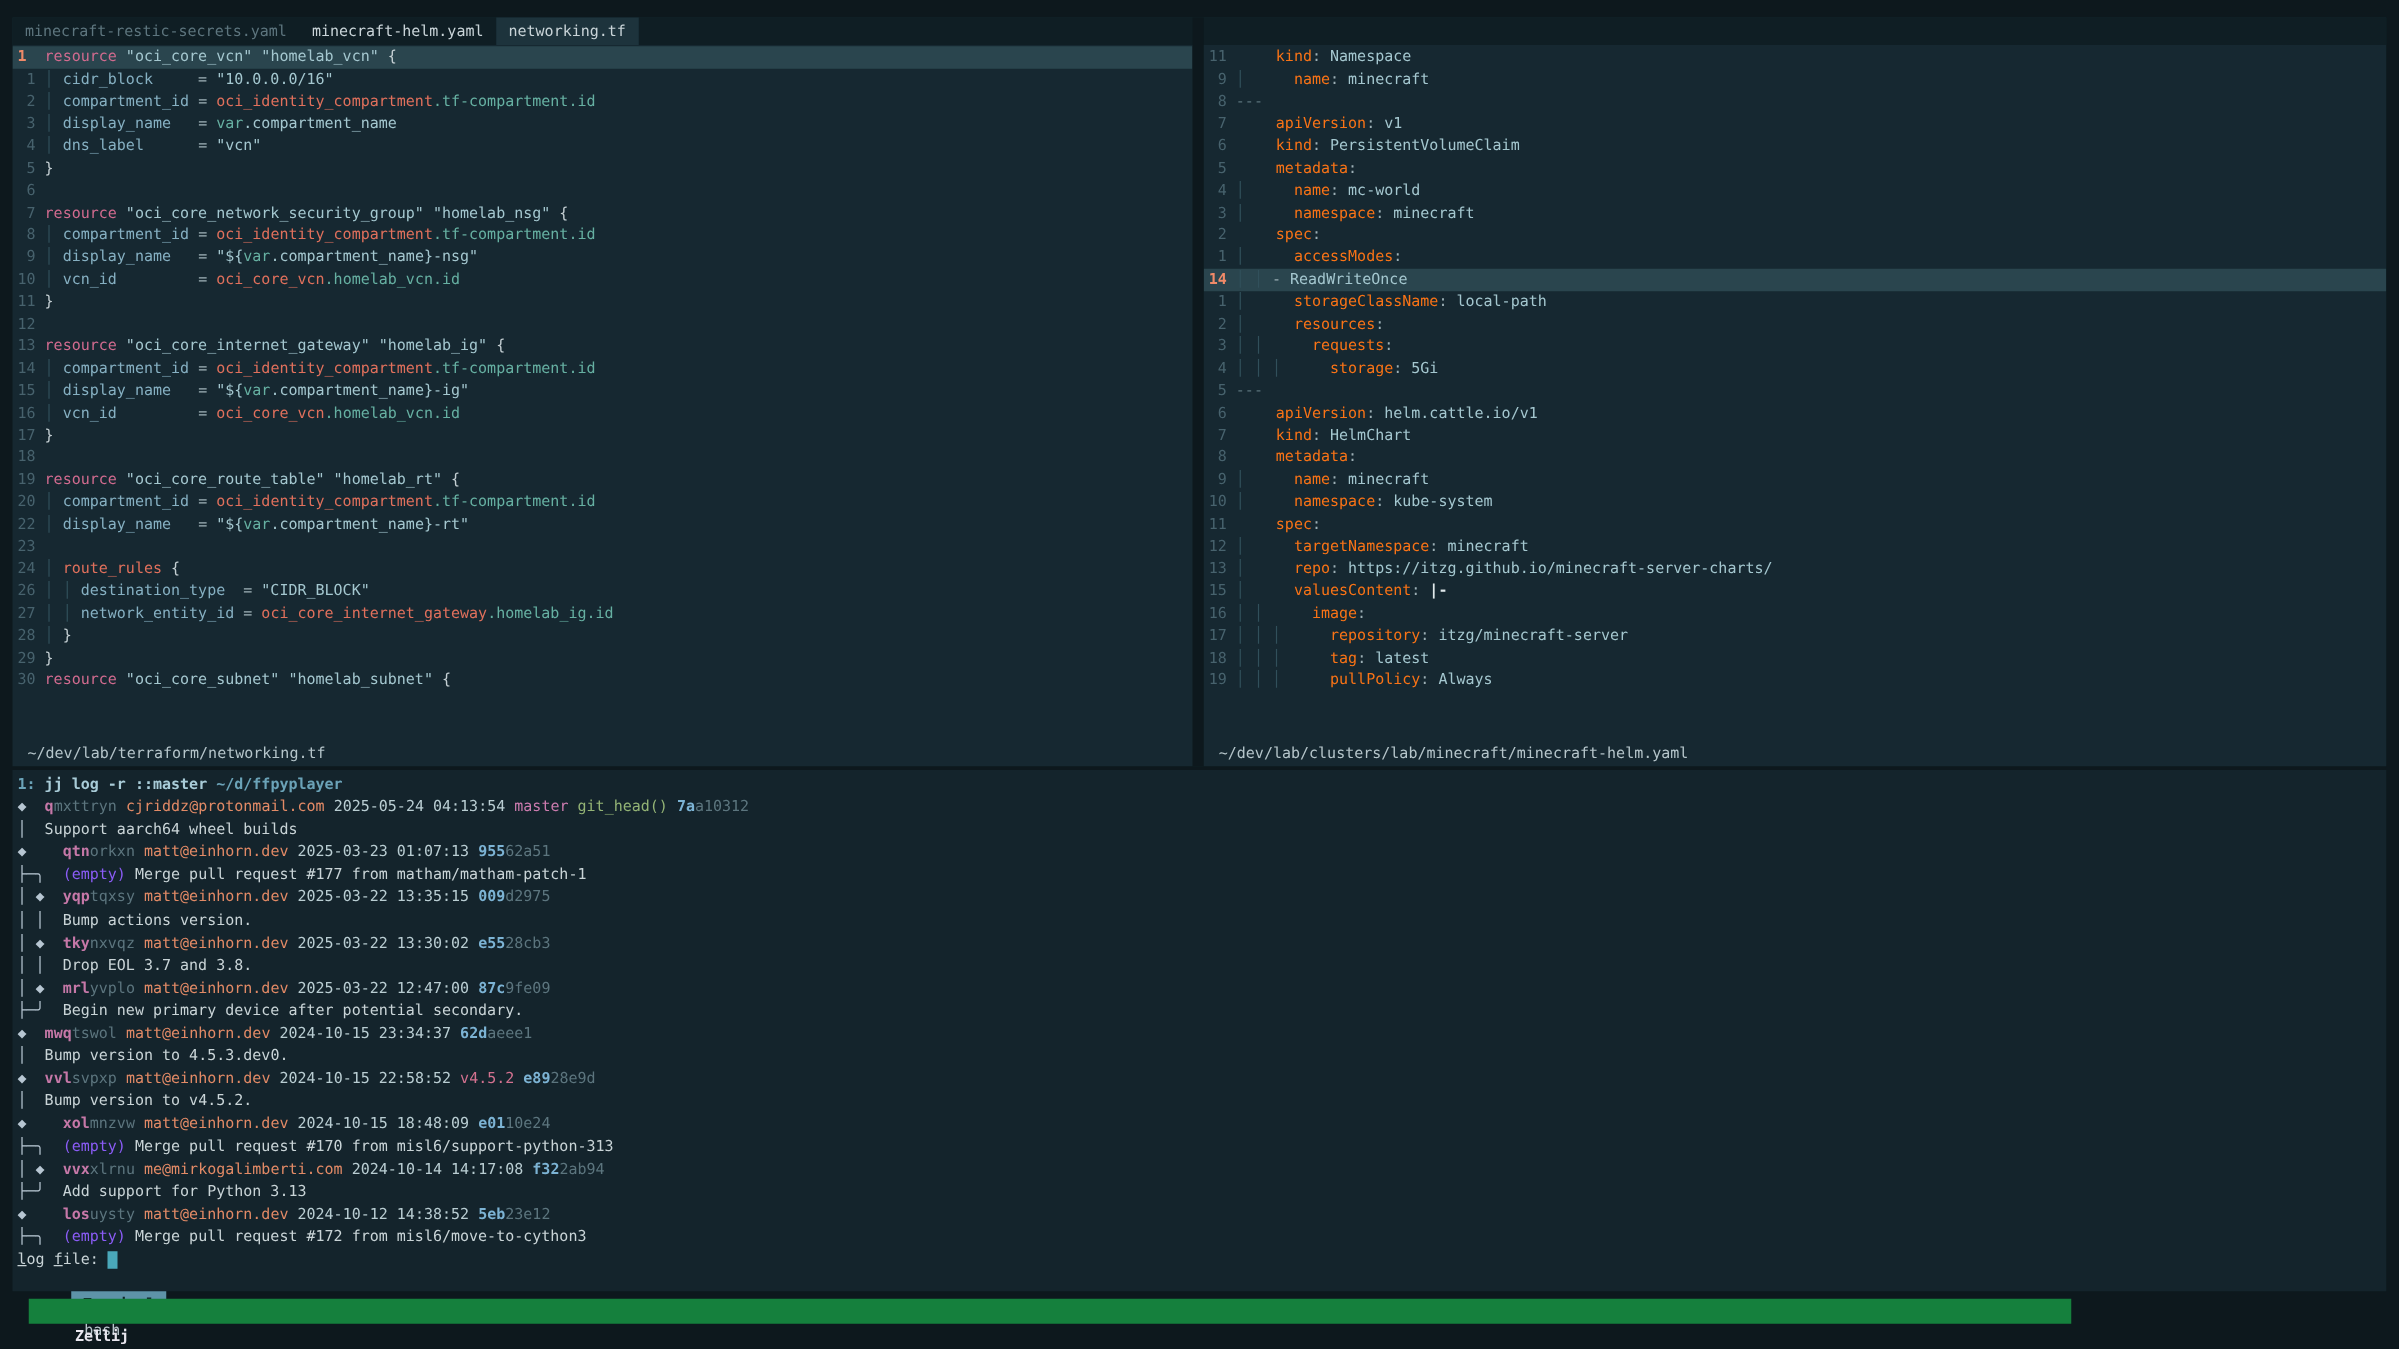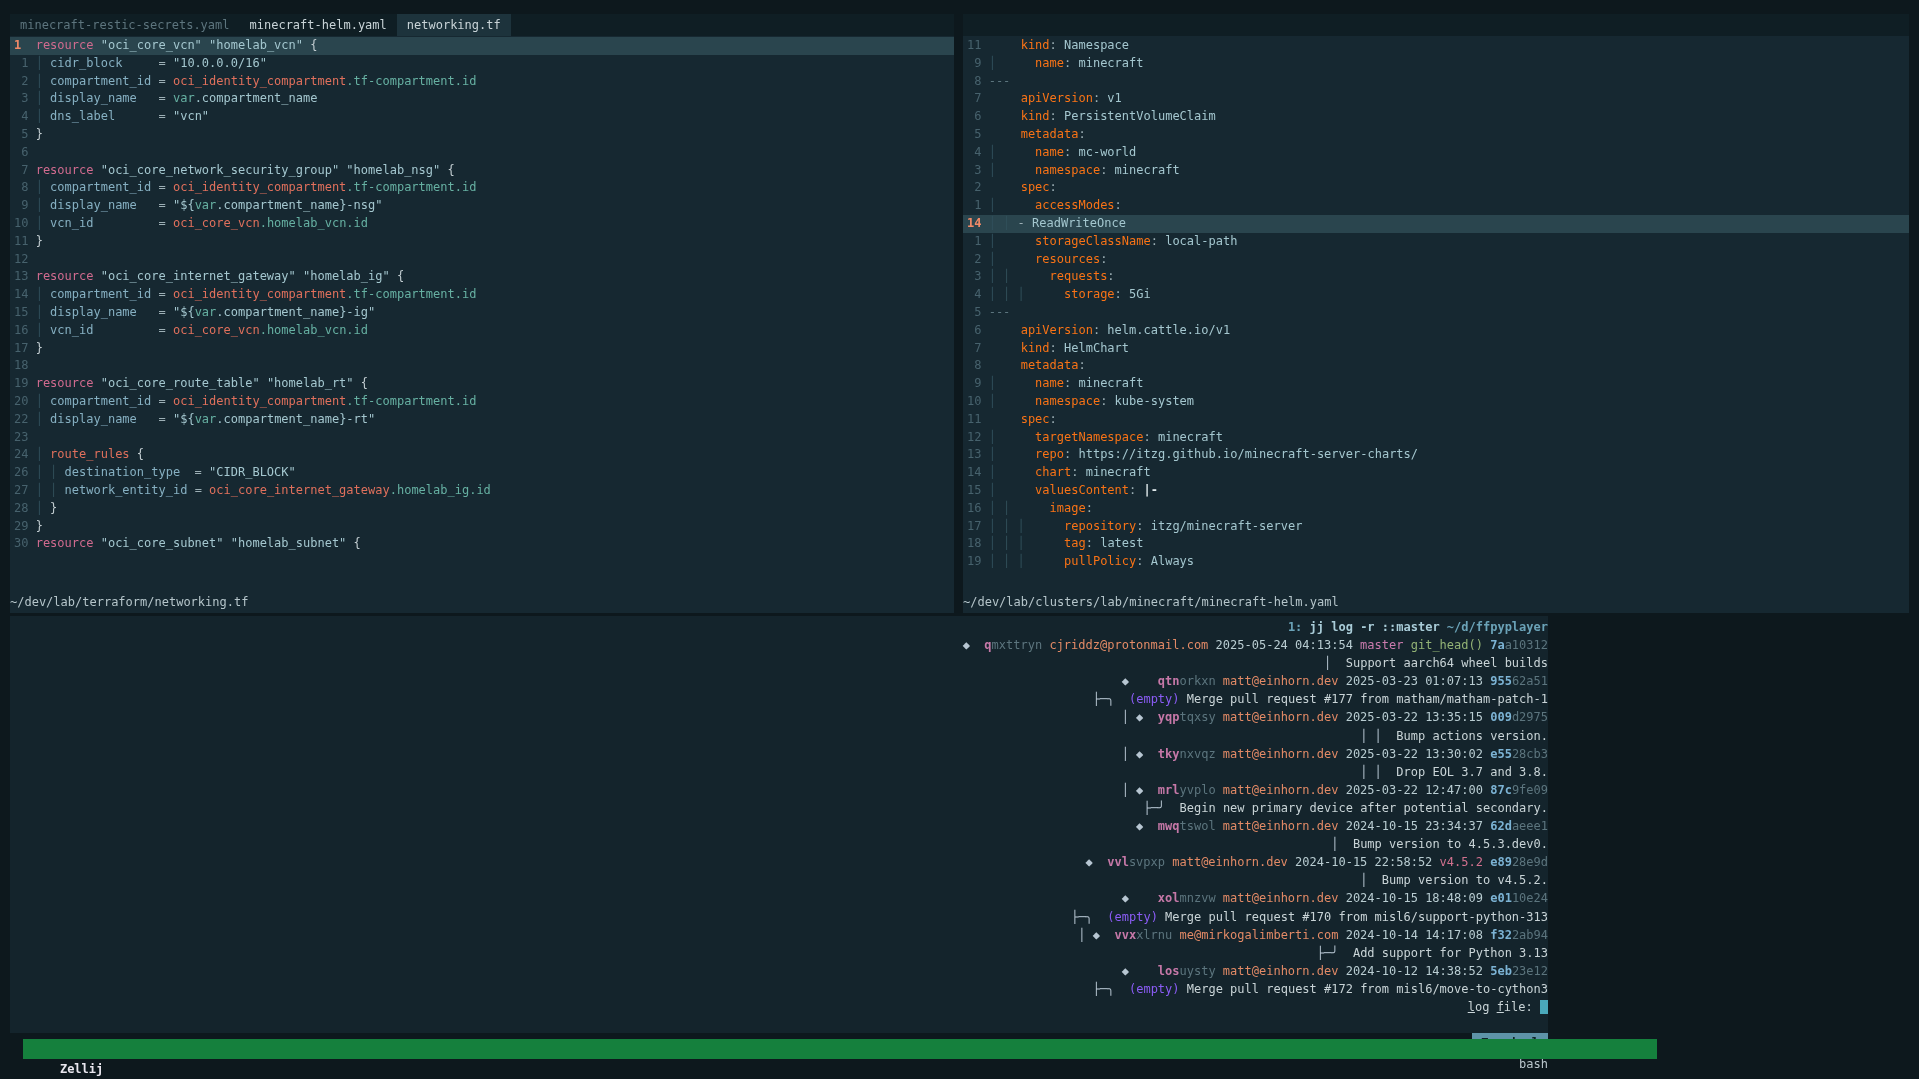--- a/index.html
+++ b/index.html
@@ -13,36 +13,36 @@
   .tab.focused{background:#1d333c;}
   .split{position:absolute;top:22px;bottom:0;overflow:hidden;}
   #split-left{left:0;width:944px;}
   #split-divider{position:absolute;top:0;bottom:0;left:944px;width:9px;background:#0d181d;}
   #split-right{left:953px;right:0;}
   .rows{position:absolute;left:0;right:0;top:1px;}
   .row{height:17.8px;line-height:17.8px;white-space:pre;}
   .row.act{background:#2a454e;}
   .ln{display:inline-block;width:2ch;text-align:right;color:#47626d;padding-left:4px;margin-right:1ch;}
   .row.act .ln{color:#f08a68;font-weight:bold;text-align:left;}
-  .statusline{position:absolute;left:0;right:0;bottom:2px;height:17px;line-height:17px;color:#b5c5ca;padding-left:0;white-space:pre;}
+  .statusline{position:absolute;left:0;right:0;bottom:2px;height:17px;line-height:17px;color:#b5c5ca;padding-left:12px;white-space:pre;}
   
   .s-kw{color:#d16b8f;}
   .s-prop{color:#86b0c2;}
   .s-str{color:#a4c7cf;}
   .s-ref{color:#e0705c;}
   .s-teal{color:#66b0a2;}
   .s-fg{color:#c3ced2;}
   .s-fgb{color:#dfe8ea;font-weight:bold;}
   .s-op{color:#9db0b6;}
   .s-dim{color:#5c757e;}
   .s-g{color:#31505b;}
   .s-yk{color:#f97316;margin-left:32px;}
   .s-yv{color:#a4c7cf;}
   
-  #terminal{position:absolute;left:10px;top:616px;width:1538px;height:417px;background:#14242c;text-align:right;}
+  #terminal{position:absolute;left:10px;top:616px;width:1899px;height:417px;background:#14242c;}
   #term-body{position:absolute;left:0;right:0;top:2px;padding-left:4px;}
   .trow{height:18.1px;line-height:18.1px;white-space:pre;}
   .s-tp1{color:#6ba3b8;font-weight:bold;}
   .s-tp2{color:#a9ccd8;font-weight:bold;}
   .s-gr{color:#b7c6d2;}
   .s-cid{color:#c678a8;font-weight:bold;}
   .s-cidd{color:#5c757e;margin-top:45px;}
   .s-em{color:#e28a66;}
   .s-dt{color:#b9cdd2;}
   .s-br{color:#cb7bae;}
@@ -122,21 +122,20 @@
           <div class="row"><span class="ln">4</span><span class="s-g">│ │ │ </span><span class="s-yk">storage</span><span class="s-op">: </span><span class="s-yv">5Gi</span></div>
           <div class="row"><span class="ln">5</span><span class="s-dim">---</span></div>
           <div class="row"><span class="ln">6</span><span class="s-yk">apiVersion</span><span class="s-op">: </span><span class="s-yv">helm.cattle.io/v1</span></div>
           <div class="row"><span class="ln">7</span><span class="s-yk">kind</span><span class="s-op">: </span><span class="s-yv">HelmChart</span></div>
           <div class="row"><span class="ln">8</span><span class="s-yk">metadata</span><span class="s-op">:</span></div>
           <div class="row"><span class="ln">9</span><span class="s-g">│ </span><span class="s-yk">name</span><span class="s-op">: </span><span class="s-yv">minecraft</span></div>
           <div class="row"><span class="ln">10</span><span class="s-g">│ </span><span class="s-yk">namespace</span><span class="s-op">: </span><span class="s-yv">kube-system</span></div>
           <div class="row"><span class="ln">11</span><span class="s-yk">spec</span><span class="s-op">:</span></div>
           <div class="row"><span class="ln">12</span><span class="s-g">│ </span><span class="s-yk">targetNamespace</span><span class="s-op">: </span><span class="s-yv">minecraft</span></div>
           <div class="row"><span class="ln">13</span><span class="s-g">│ </span><span class="s-yk">repo</span><span class="s-op">: </span><span class="s-yv">https://itzg.github.io/minecraft-server-charts/</span></div>
-          <div class="row"><span class="ln">14</span><span class="s-g">│ </span><span class="s-yk">chart</span><span class="s-op">: </span><span class="s-yv">minecraft</span></div>
           <div class="row"><span class="ln">15</span><span class="s-g">│ </span><span class="s-yk">valuesContent</span><span class="s-op">: </span><span class="s-fgb">|-</span></div>
           <div class="row"><span class="ln">16</span><span class="s-g">│ │ </span><span class="s-yk">image</span><span class="s-op">:</span></div>
           <div class="row"><span class="ln">17</span><span class="s-g">│ │ │ </span><span class="s-yk">repository</span><span class="s-op">: </span><span class="s-yv">itzg/minecraft-server</span></div>
           <div class="row"><span class="ln">18</span><span class="s-g">│ │ │ </span><span class="s-yk">tag</span><span class="s-op">: </span><span class="s-yv">latest</span></div>
           <div class="row"><span class="ln">19</span><span class="s-g">│ │ │ </span><span class="s-yk">pullPolicy</span><span class="s-op">: </span><span class="s-yv">Always</span></div>
         </div>
       <div class="statusline">~/dev/lab/clusters/lab/minecraft/minecraft-helm.yaml</div>
     </div>
   </div>
 

